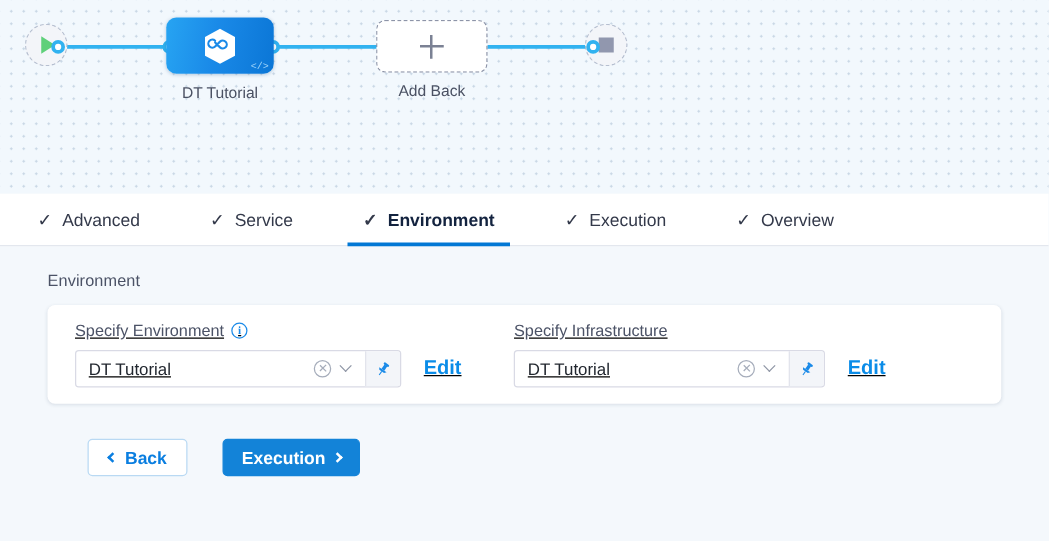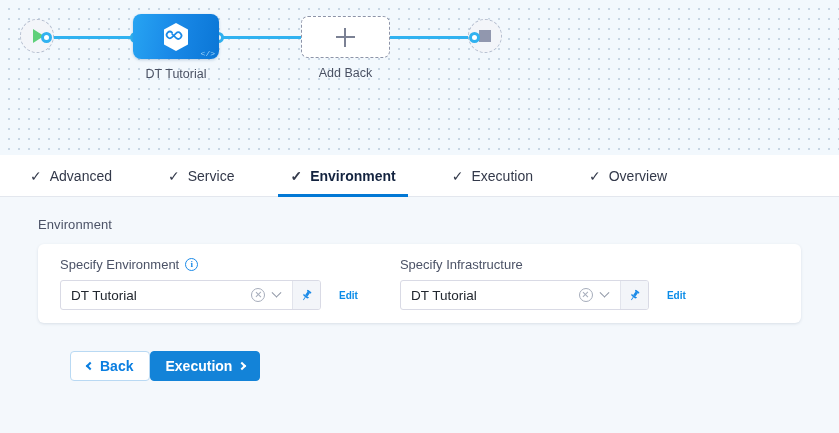--- a/index.html
+++ b/index.html
@@ -154,20 +154,21 @@
   }
 
   .card {
     background: #fff;
     border-radius: 6px;
     box-shadow: 0 1px 3px rgba(40,60,95,.13);
     height: 79px;
     display: flex;
     align-items: center;
     padding: 0 22px;
+    text-decoration: underline;
   }
 
   .field-group { display: flex; flex-direction: column; }
   .field-group.right { margin-left: 42px; }
 
   .field-label {
     font-size: 13px;
     color: #4b5266;
     margin-bottom: 8px;
     display: flex; align-items: center; gap: 6px;
@@ -233,28 +234,28 @@
     width: 28px; height: 30px;
     background: #f3f5f9;
     border-left: 1px solid #e2e4ec;
     display: flex; align-items: center; justify-content: center;
     cursor: pointer;
     flex: none;
   }
 
   .edit-link {
     margin-left: 18px;
-    font-size: 10px;
+    font-size: 16px;
     font-weight: 700;
     color: #0a8ce8;
     cursor: pointer;
   }
 
   
-  .footer { display: flex; gap: 0; margin-top: 28px; padding-left: 32px; }
+  .footer { display: flex; gap: 28px; margin-top: 28px; padding-left: 32px; }
   .btn {
     height: 30px;
     border-radius: 4px;
     display: flex; align-items: center; gap: 7px;
     font-size: 14px;
     font-weight: 700;
     cursor: pointer;
     padding: 0 16px;
   }
   .btn.back {

